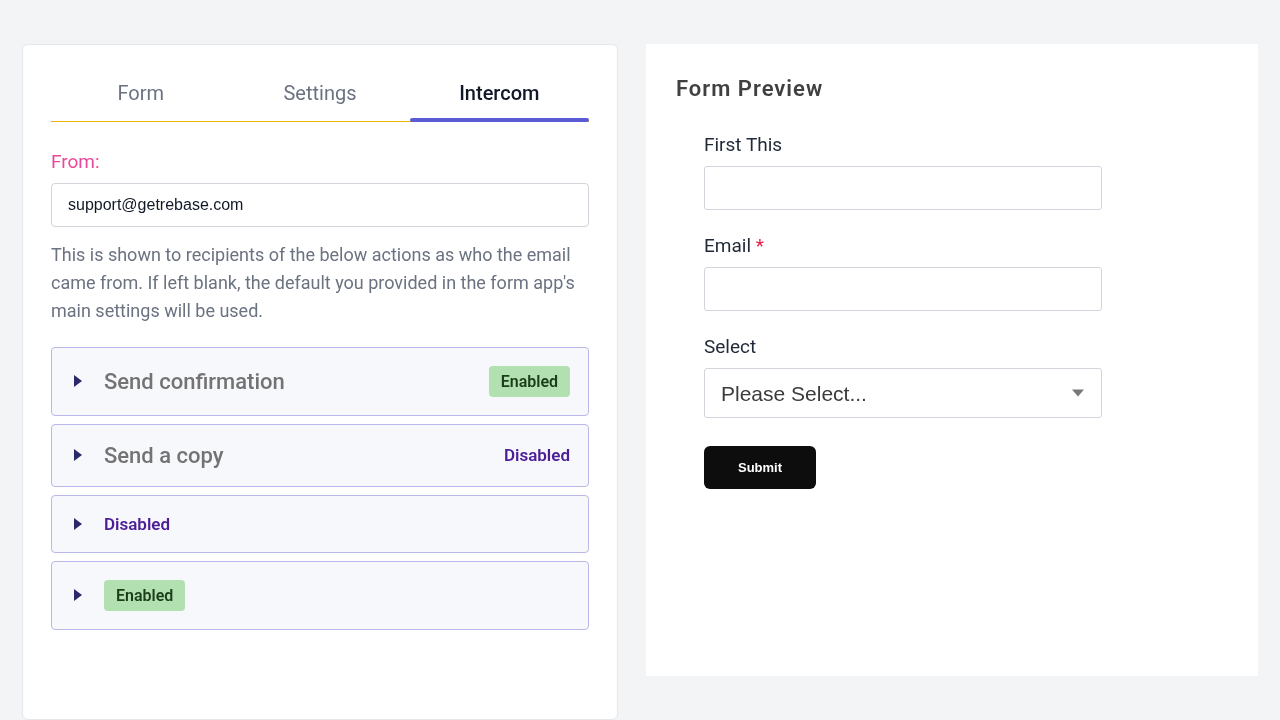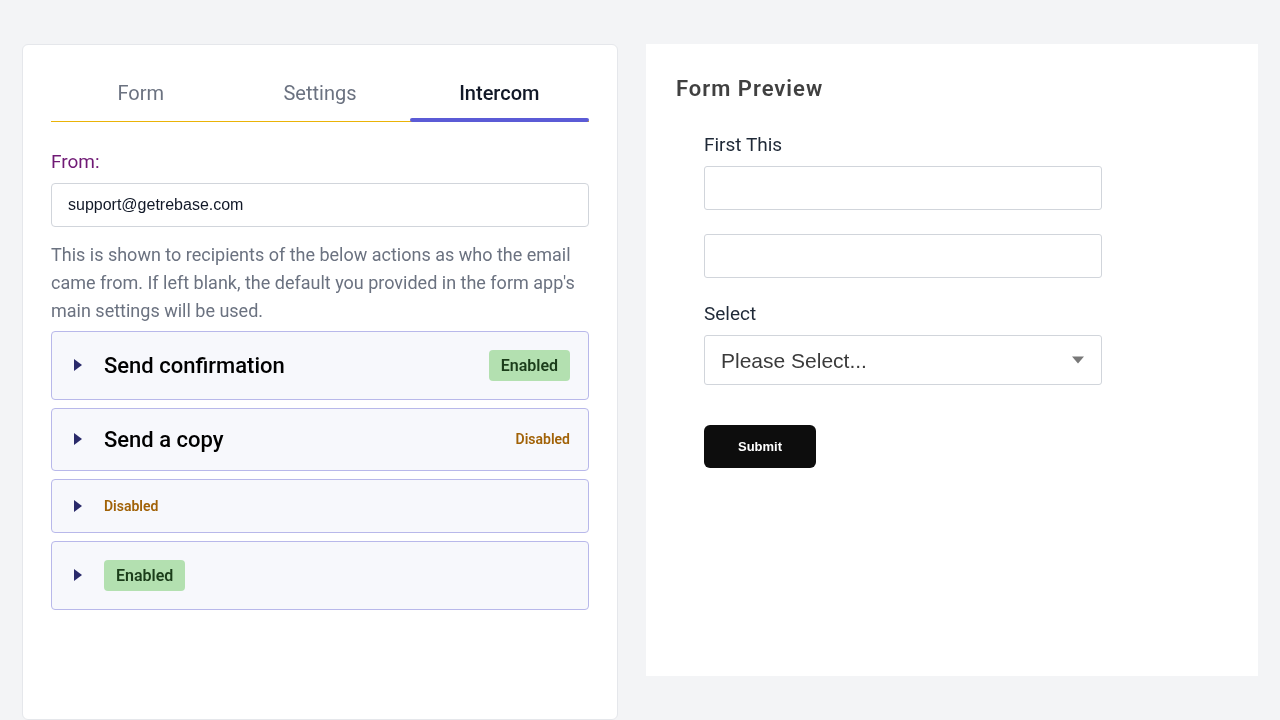--- a/index.html
+++ b/index.html
@@ -46,39 +46,39 @@
       position: absolute;
       left: 0;
       right: 0;
       bottom: -1px;
       height: 4px;
       background: #5b5bd6;
       border-radius: 2px;
     }
     .field-label {
       font-size: 19px;
-      color: #701a75;
+      color: #ec4899;
       margin-bottom: 10px;
       display: block;
     }
     .text-input {
       width: 100%;
       padding: 12px 16px;
       font-size: 16px;
       border: 1px solid #d1d5db;
       border-radius: 4px;
       color: #111827;
       background: #fff;
     }
     .helper-text {
       font-size: 18px;
       line-height: 1.55;
       color: #6b7280;
       margin-top: 14px;
-      margin-bottom: 6px;
+      margin-bottom: 22px;
     }
     .action-row {
       display: flex;
       align-items: center;
       border: 1px solid #b8b8ea;
       border-radius: 4px;
       padding: 18px 18px 18px 22px;
       margin-bottom: 8px;
       background: #f7f8fc;
       cursor: pointer;
@@ -87,34 +87,34 @@
       width: 0;
       height: 0;
       border-top: 6px solid transparent;
       border-bottom: 6px solid transparent;
       border-left: 8px solid #2a2a6a;
       margin-right: 22px;
     }
     .action-title {
       flex: 1;
       font-size: 22px;
-      color: #000000;
+      color: #737373;
       font-weight: 500;
     }
     .badge-enabled {
       background: #b3e0b0;
       color: #1b3d1a;
       font-size: 16px;
       font-weight: 600;
       padding: 6px 12px;
       border-radius: 4px;
     }
     .badge-disabled {
-      color: #a16207;
-      font-size: 14px;
+      color: #4c1d95;
+      font-size: 17px;
       font-weight: 600;
     }
     .right-card {
       flex: 1;
       background: #ffffff;
       padding: 32px 30px 30px 30px;
       height: 632px;
     }
     .preview-title {
       font-size: 22px;
@@ -142,21 +142,21 @@
       border: 1px solid #d1d5db;
       border-radius: 3px;
       padding: 10px 14px;
       font-size: 18px;
       margin-bottom: 24px;
       background: #fff;
     }
     .select-wrap {
       position: relative;
       width: 100%;
-      margin-bottom: 40px;
+      margin-bottom: 28px;
     }
     .p-select {
       width: 100%;
       height: 50px;
       border: 1px solid #d1d5db;
       border-radius: 3px;
       padding: 10px 16px;
       font-size: 21px;
       color: #3b3b3b;
       background: #fff;
@@ -223,20 +223,23 @@
   </div>
 </div>
 
 <div class="right-card">
   <h2 class="preview-title">Form Preview</h2>
   <div class="preview-body">
 
     <label class="p-label">First This</label>
     <input class="p-input" style="">
 
+    <label class="p-label">
+      <span>Email </span><span class="asterisk">*</span>
+    </label>
     <input class="p-input" style="">
 
     <label class="p-label">Select</label>
     <div class="select-wrap">
       <select class="p-select">
         <option>Please Select...</option>
       </select>
       <span class="select-caret"></span>
     </div>
 

